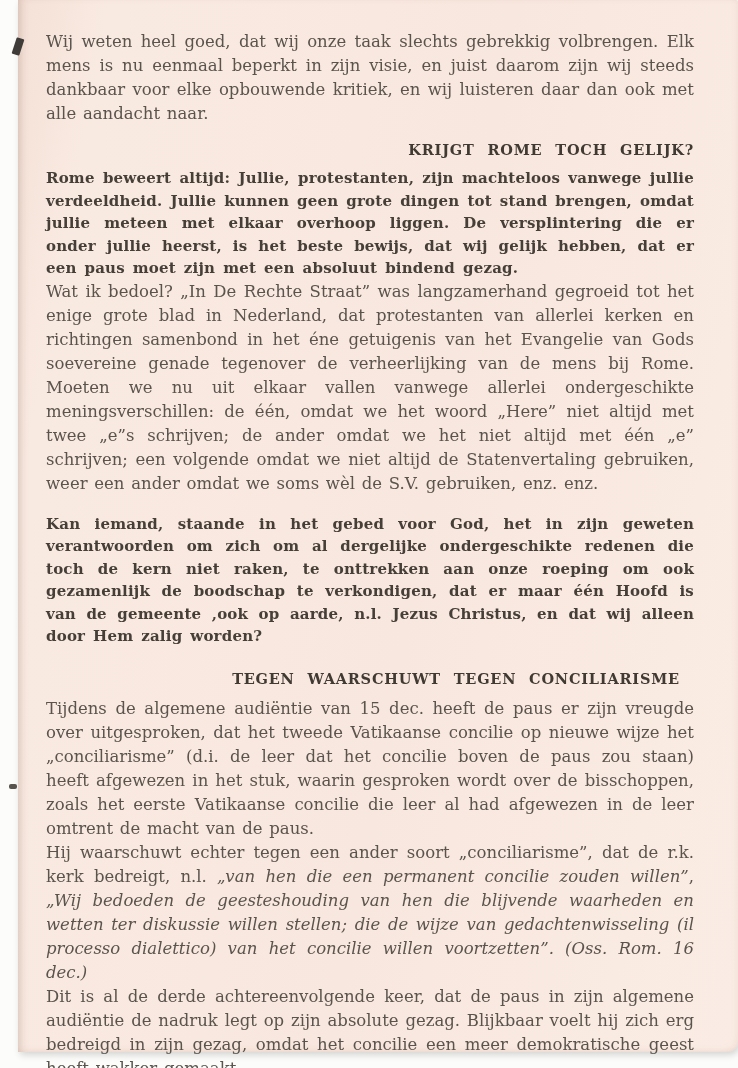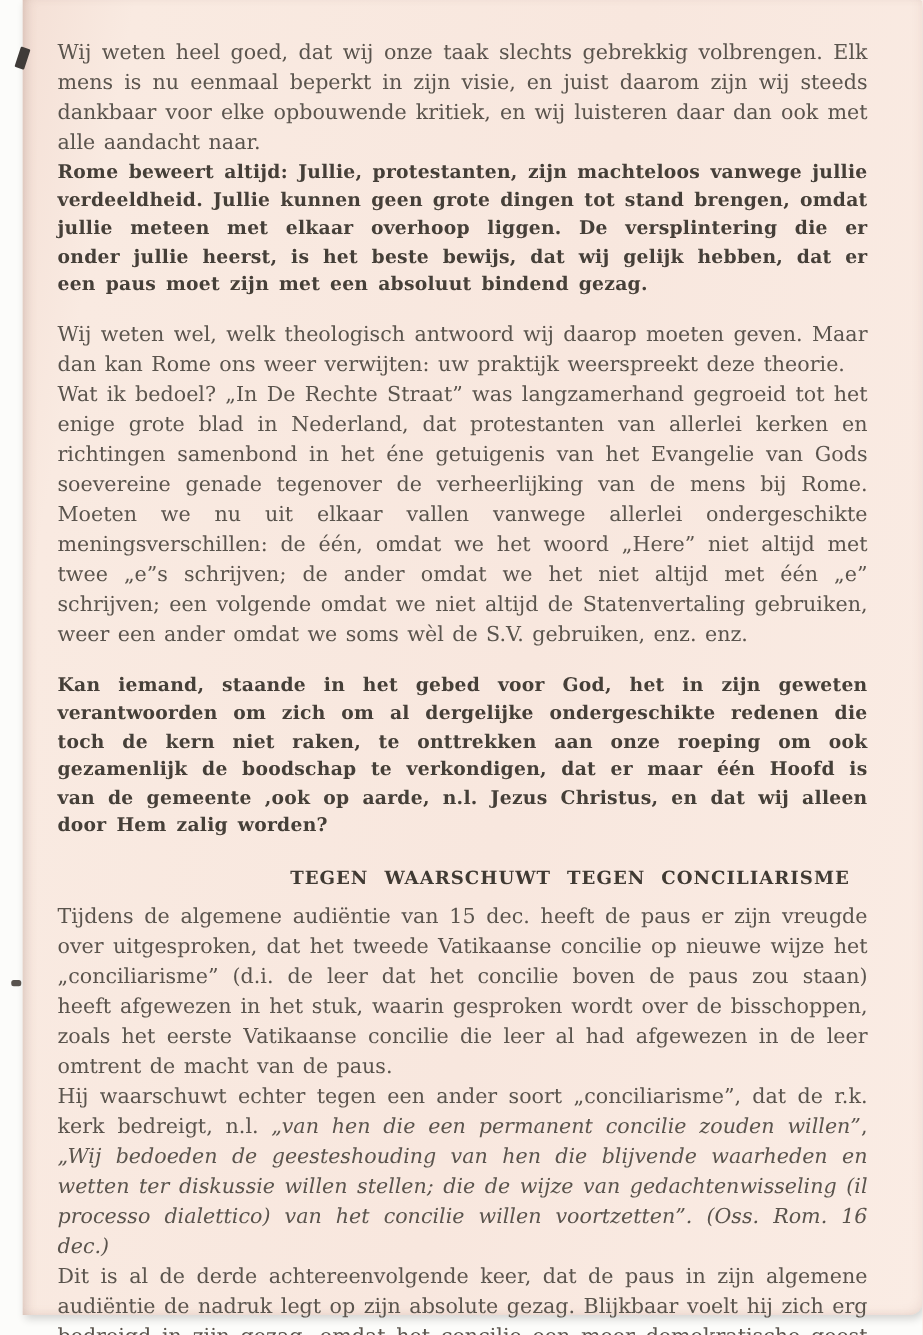--- a/index.html
+++ b/index.html
@@ -77,24 +77,24 @@
 </head>
 <body>
 
 <div class="paper">
   <div class="edge-mark mark-top"></div>
   <div class="edge-mark mark-mid"></div>
 
   <div class="content">
     <p class="body">Wij weten heel goed, dat wij onze taak slechts gebrekkig volbrengen. Elk mens is nu eenmaal beperkt in zijn visie, en juist daarom zijn wij steeds dankbaar voor elke opbouwende kritiek, en wij luisteren daar dan ook met alle aandacht naar.</p>
 
+    <h2 class="heading h-right">KRIJGT ROME TOCH GELIJK?</h2>
 
     <p class="bold-block">Rome beweert altijd: Jullie, protestanten, zijn machteloos vanwege jullie verdeeldheid. Jullie kunnen geen grote dingen tot stand brengen, omdat jullie meteen met elkaar overhoop liggen. De versplintering die er onder jullie heerst, is het beste bewijs, dat wij gelijk hebben, dat er een paus moet zijn met een absoluut bindend gezag.</p>
 
-    <p class="body gap-top">Wij weten wel, welk theologisch antwoord wij daarop moeten geven. Maar dan kan Rome ons weer verwijten: uw praktijk weerspreekt deze theorie.</p>
 
     <p class="body">Wat ik bedoel? „In De Rechte Straat” was langzamerhand gegroeid tot het enige grote blad in Nederland, dat protestanten van allerlei kerken en richtingen samenbond in het éne getuigenis van het Evangelie van Gods soevereine genade tegenover de verheerlijking van de mens bij Rome. Moeten we nu uit elkaar vallen vanwege allerlei ondergeschikte meningsverschillen: de één, omdat we het woord „Here” niet altijd met twee „e”s schrijven; de ander omdat we het niet altijd met één „e” schrijven; een volgende omdat we niet altijd de Statenvertaling gebruiken, weer een ander omdat we soms wèl de S.V. gebruiken, enz. enz.</p>
 
     <p class="bold-block gap-top">Kan iemand, staande in het gebed voor God, het in zijn geweten verantwoorden om zich om al dergelijke ondergeschikte redenen die toch de kern niet raken, te onttrekken aan onze roeping om ook gezamenlijk de boodschap te verkondigen, dat er maar één Hoofd is van de gemeente ,ook op aarde, n.l. Jezus Christus, en dat wij alleen door Hem zalig worden?</p>
 
     <h2 class="heading h-center">TEGEN WAARSCHUWT TEGEN CONCILIARISME</h2>
 
     <p class="body">Tijdens de algemene audiëntie van 15 dec. heeft de paus er zijn vreugde over uitgesproken, dat het tweede Vatikaanse concilie op nieuwe wijze het „conciliarisme” (d.i. de leer dat het concilie boven de paus zou staan) heeft afgewezen in het stuk, waarin gesproken wordt over de bisschoppen, zoals het eerste Vatikaanse concilie die leer al had afgewezen in de leer omtrent de macht van de paus.</p>
 
     <p class="body"><span class="seg-roman">Hij waarschuwt echter tegen een ander soort „conciliarisme”, dat de r.k. kerk bedreigt, n.l. </span><span class="seg-italic">„van hen die een permanent concilie zouden willen”</span><span class="seg-roman">, </span><span class="seg-italic">„Wij bedoeden de geesteshouding van hen die blijvende waarheden en wetten ter diskussie willen stellen; die de wijze van gedachtenwisseling (il processo dialettico) van het concilie willen voortzetten”. (Oss. Rom. 16 dec.)</span></p>

